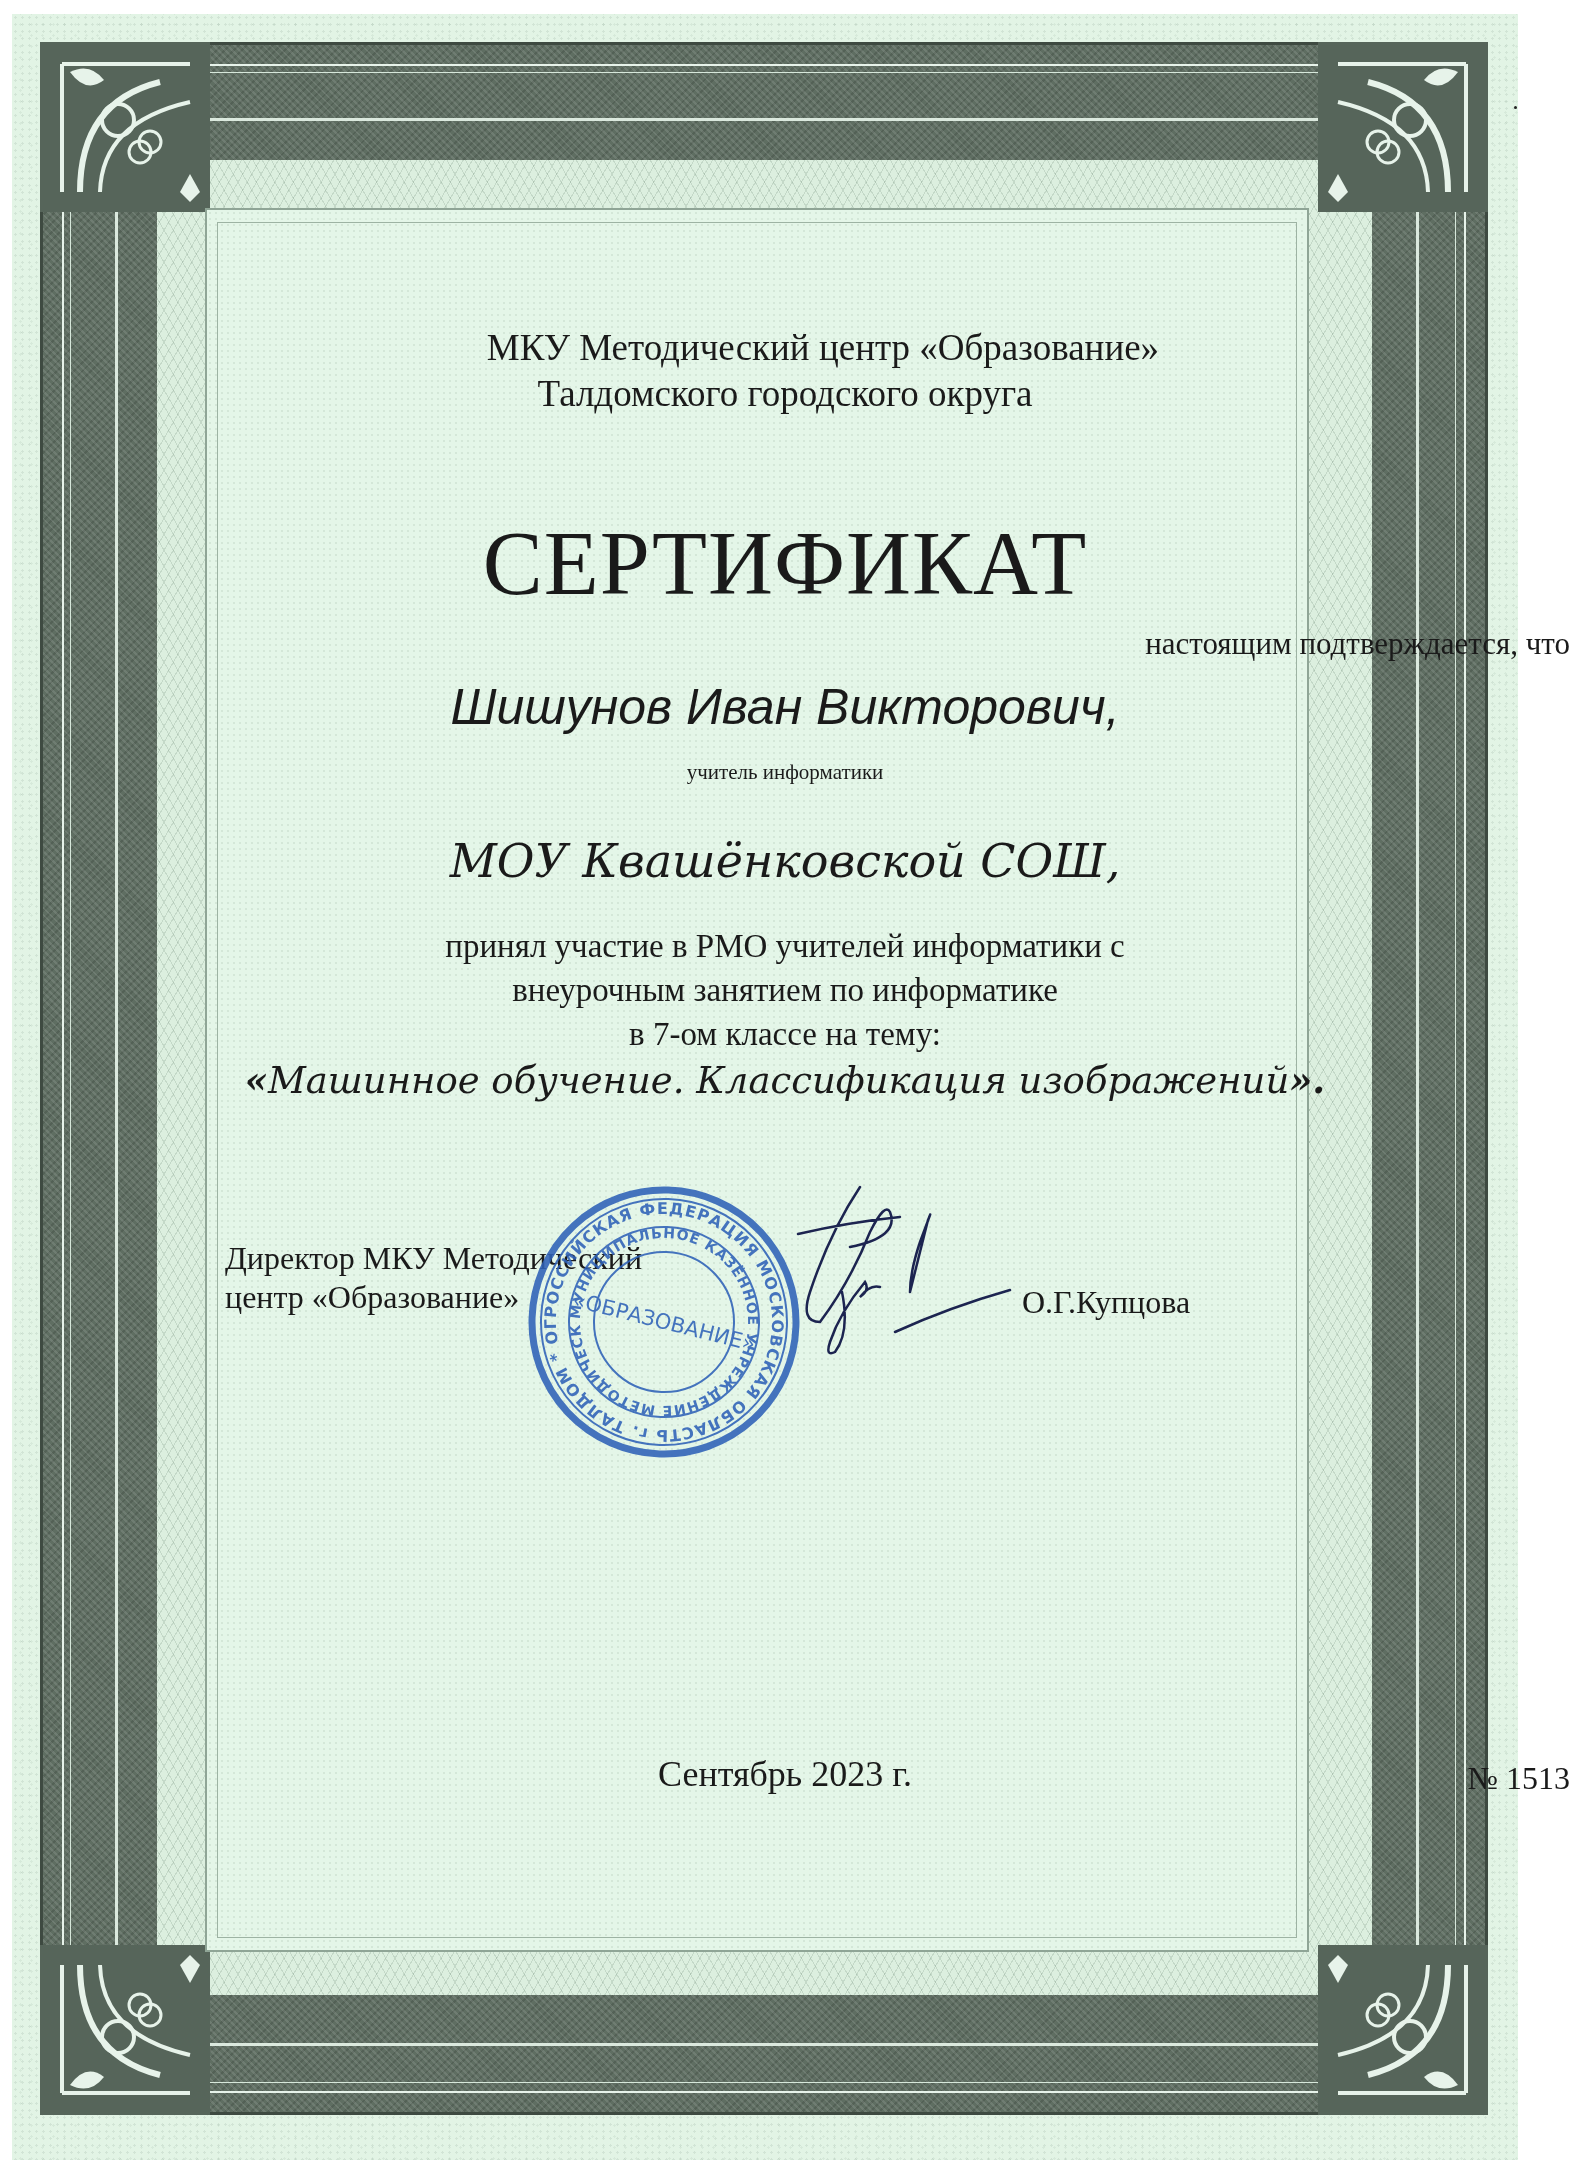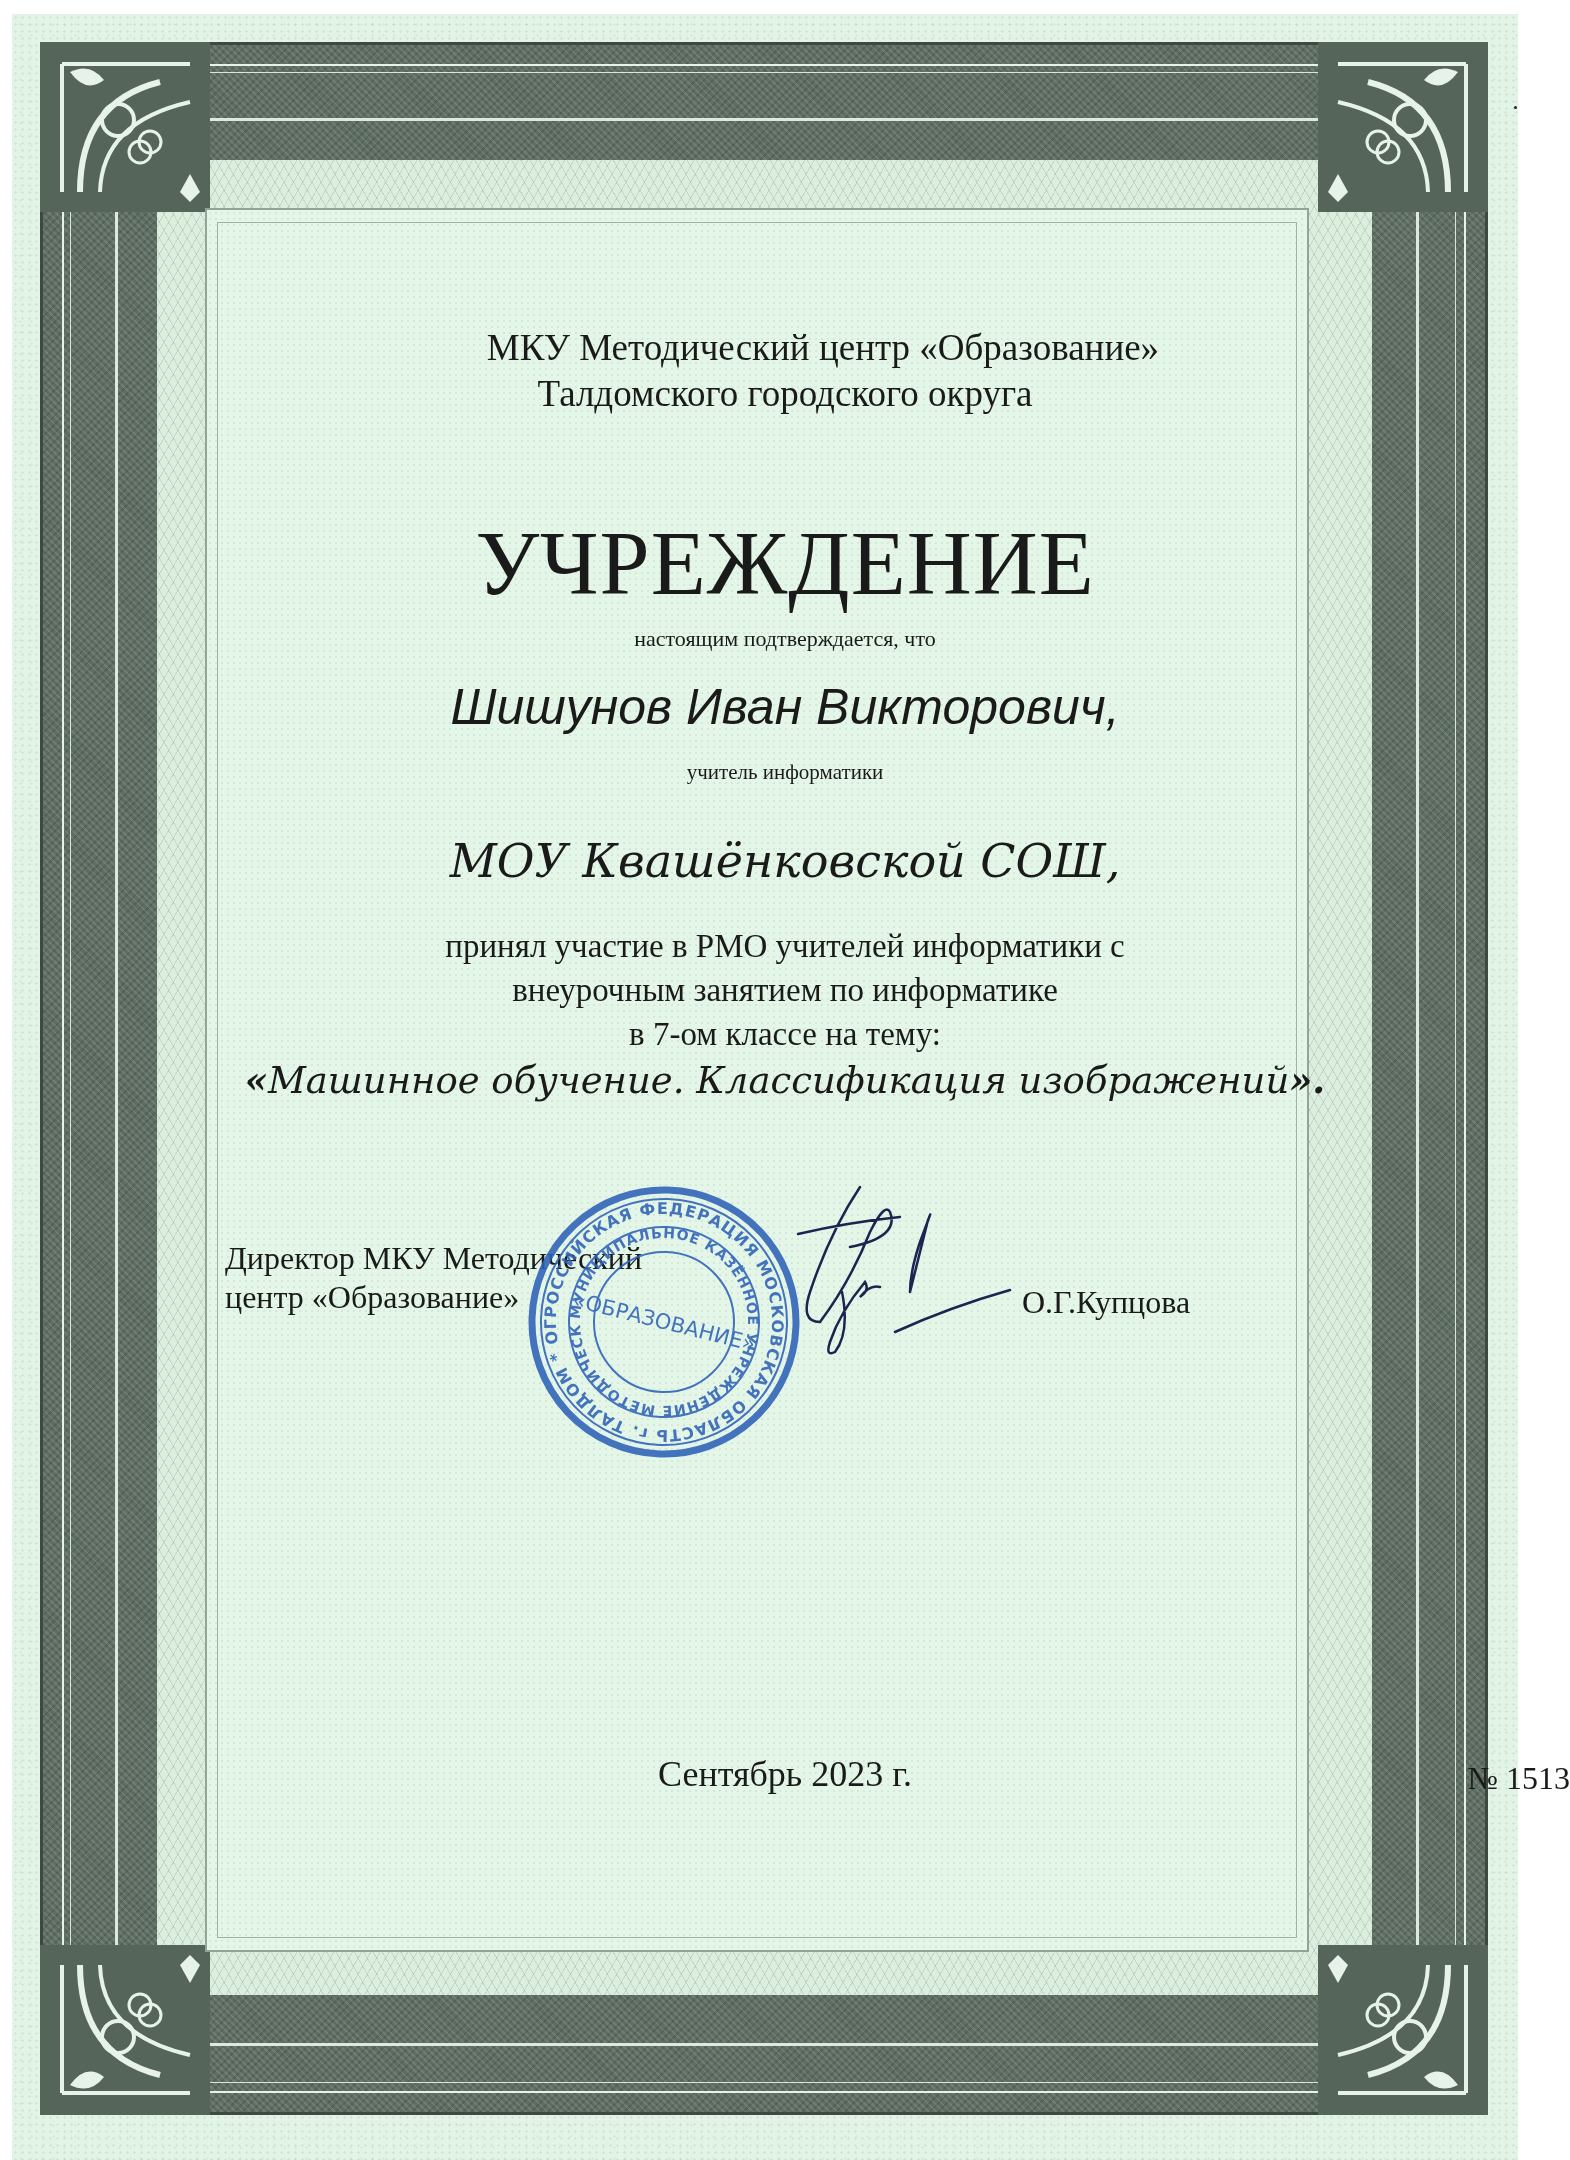--- a/index.html
+++ b/index.html
@@ -45,21 +45,21 @@
   .c-tl { left:40px; top:42px; }
   .c-tr { left:1318px; top:42px; transform:scaleX(-1); }
   .c-bl { left:40px; top:1945px; transform:scaleY(-1); }
   .c-br { left:1318px; top:1945px; transform:scale(-1,-1); }
 
   
   .t { position:absolute; left:0; width:1570px; text-align:center; white-space:nowrap; }
   .org-1 { top:326px; font-size:37px;padding-left:38px; }
   .org-2 { top:372px; font-size:37px; }
   .title { top:512px; font-size:90px; letter-spacing:1px; }
-  .confirm { top:626px; font-size:22px; }
+  .confirm { top:626px; font-size:31px;text-align:right; }
   .name { top:678px; font-size:54px; font-style:italic; font-family:Liberation Sans, sans-serif; font-size:50px; }
   .position { top:760px; font-size:21px; }
   .school { top:834px; font-size:50px; font-style:italic; font-family:"DejaVu Serif", serif; font-size:46px; }
   .p1 { top:928px; font-size:33px; }
   .p2 { top:972px; font-size:33px; }
   .p3 { top:1016px; font-size:33px; }
   .topic { top:1058px; font-size:40px; font-style:italic; font-family:"DejaVu Serif", serif; font-size:37px; }
   .topic b { font-weight:bold; }
 
   .dir-1 { position:absolute; left:225px; top:1240px; font-size:32px; }
@@ -140,21 +140,21 @@
 </div>
 
 <div class="field">
   <div class="field-grain"></div>
   <div class="field-inner"></div>
 </div>
 
 <div class="t org-1">МКУ Методический центр «Образование»</div>
 <div class="t org-2">Талдомского городского округа</div>
 
-<div class="t title">УЧРЕЖДЕНИЕ</div>
+<div class="t title">СЕРТИФИКАТ</div>
 <div class="t confirm">настоящим подтверждается, что</div>
 <div class="t name">Шишунов Иван Викторович,</div>
 <div class="t position">учитель информатики</div>
 <div class="t school">МОУ Квашёнковской СОШ,</div>
 <div class="t p1">принял участие в  РМО учителей информатики с</div>
 <div class="t p2">внеурочным занятием по информатике</div>
 <div class="t p3">в 7-ом классе на тему:</div>
 <div class="t topic"><b>«</b><span>Машинное обучение. Классификация изображений</span><b>».</b></div>
 
 <div class="dir-1">Директор МКУ Методический</div>

